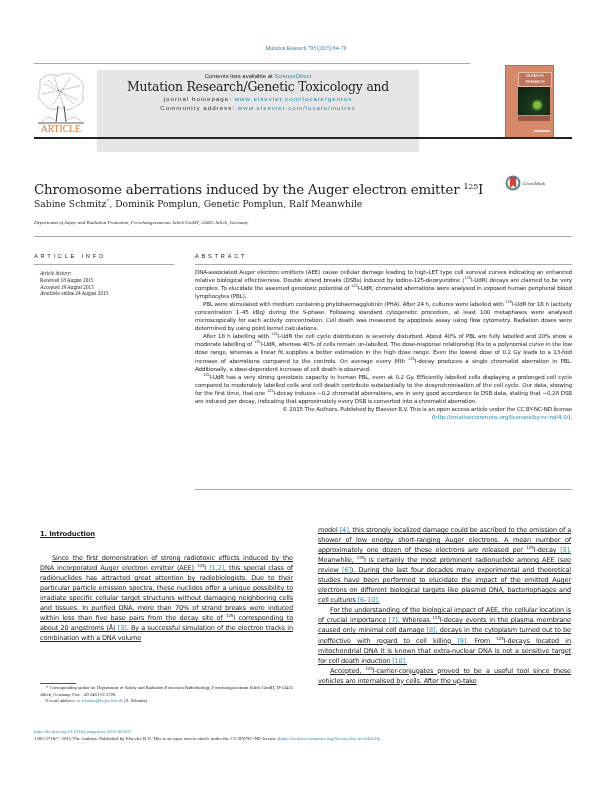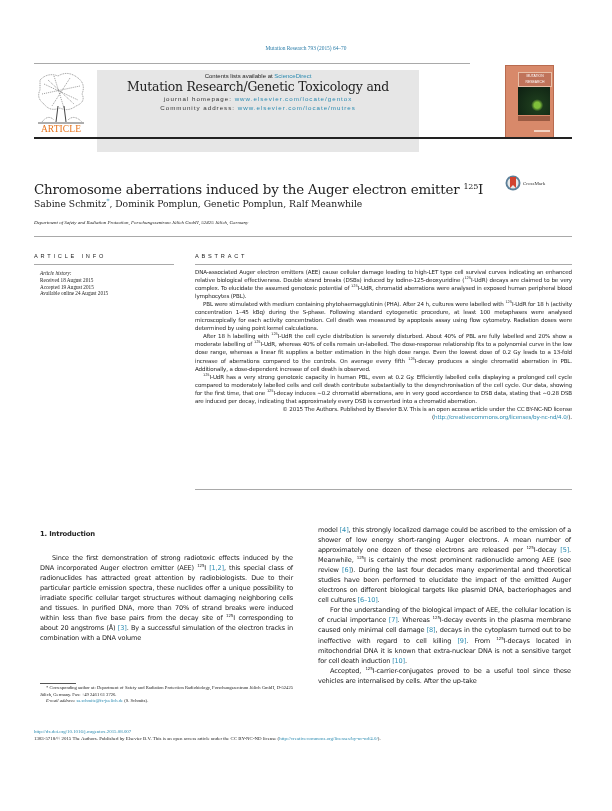--- a/index.html
+++ b/index.html
@@ -29,21 +29,21 @@
   .infoline { position: absolute; left: 34px; top: 264px; width: 140px; height: 1px; background: #a9a9a9; }
   .absline { position: absolute; left: 195px; top: 264px; width: 377px; height: 1px; background: #a9a9a9; }
   .history { position: absolute; left: 40px; top: 270px; font-size: 5.2px; line-height: 6.8px; font-family: "Liberation Serif", serif; color: #222; }
   .history .hh { font-style: italic; }
   .abstract { position: absolute; left: 195px; top: 268px; width: 377px; font-size: 5.55px; line-height: 8.05px; text-align: justify; color: #222; font-family: "DejaVu Sans", sans-serif; letter-spacing: -0.12px; }
   .abstract p { margin: 0; text-indent: 8px; }
   .abstract p.first { text-indent: 0; }
   .abstract .copy { text-align: right; }
   .abstract sup { font-size: 3.6px; line-height: 0; }
   .botline { position: absolute; left: 195px; top: 489px; width: 377px; height: 1px; background: #a9a9a9; }
-  .col { position: absolute; top: 529px; width: 253px; font-size: 6.55px; line-height: 10.05px; text-align: justify; color: #222; font-family: "DejaVu Sans", sans-serif; letter-spacing: -0.15px; }
+  .col { position: absolute; top: 529px; width: 253px; font-size: 6.55px; line-height: 10.05px; text-align: justify; color: #222; font-family: "DejaVu Sans", sans-serif; letter-spacing: -0.15px; text-decoration: underline; }
   .col p { margin: 0; text-indent: 12px; }
   .col p.noindent { text-indent: 0; }
   .col sup { font-size: 4px; line-height: 0; }
   .col h2 { font-size: 6.8px; font-weight: bold; margin: 0 0 14px 0; font-family: "DejaVu Sans", sans-serif; }
   .fnline { position: absolute; left: 40px; top: 683px; width: 36px; height: 1px; background: #555; }
   .footnote { position: absolute; left: 40px; top: 685px; width: 253px; font-size: 4.6px; line-height: 6.6px; font-family: "Liberation Serif", serif; color: #222; text-align: justify; }
   .footnote p { margin: 0; text-indent: 6px; }
   .bottom { position: absolute; left: 34px; top: 729px; width: 460px; font-size: 4.9px; line-height: 6.6px; font-family: "Liberation Serif", serif; color: #222; }
 </style>
 </head>

